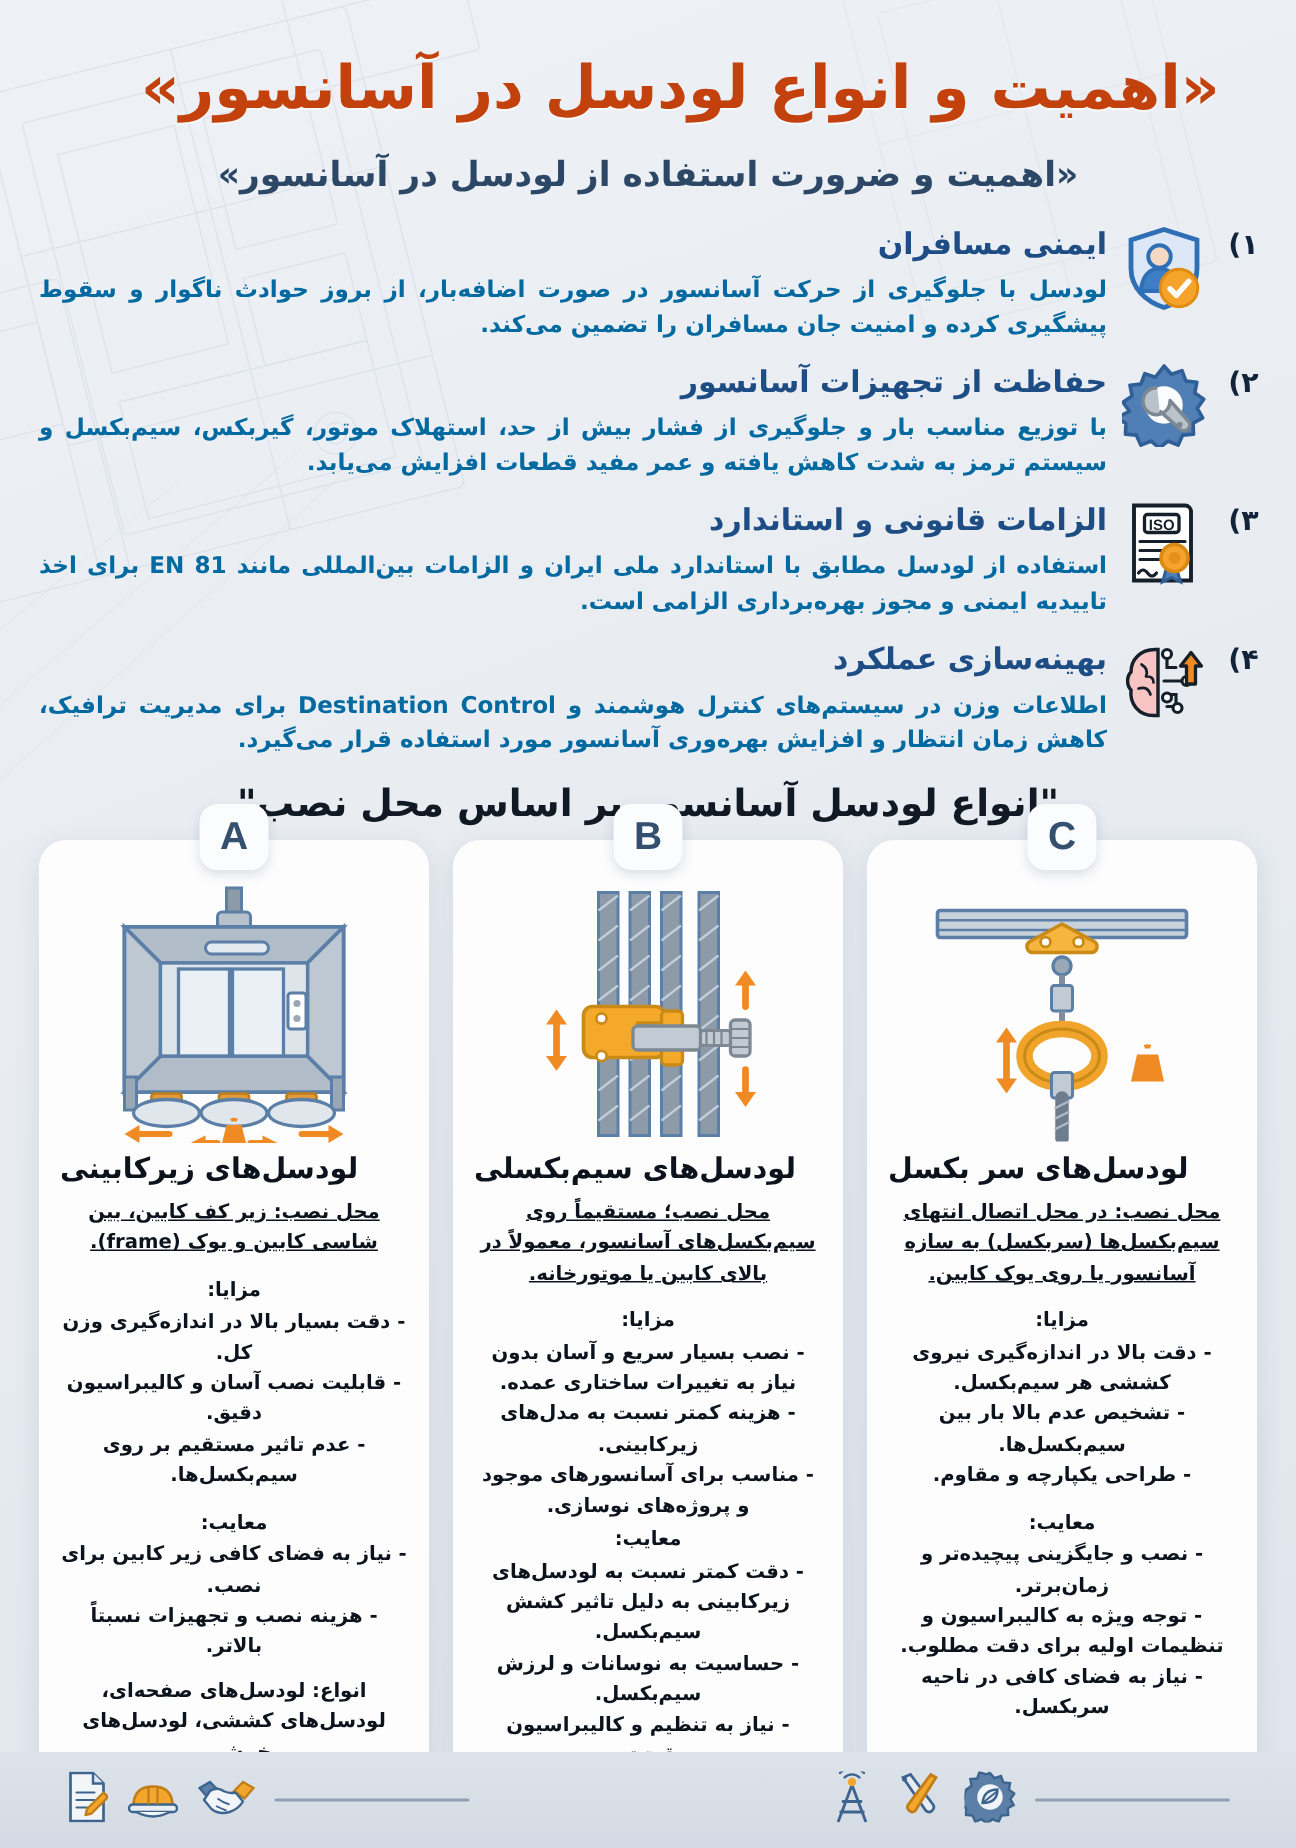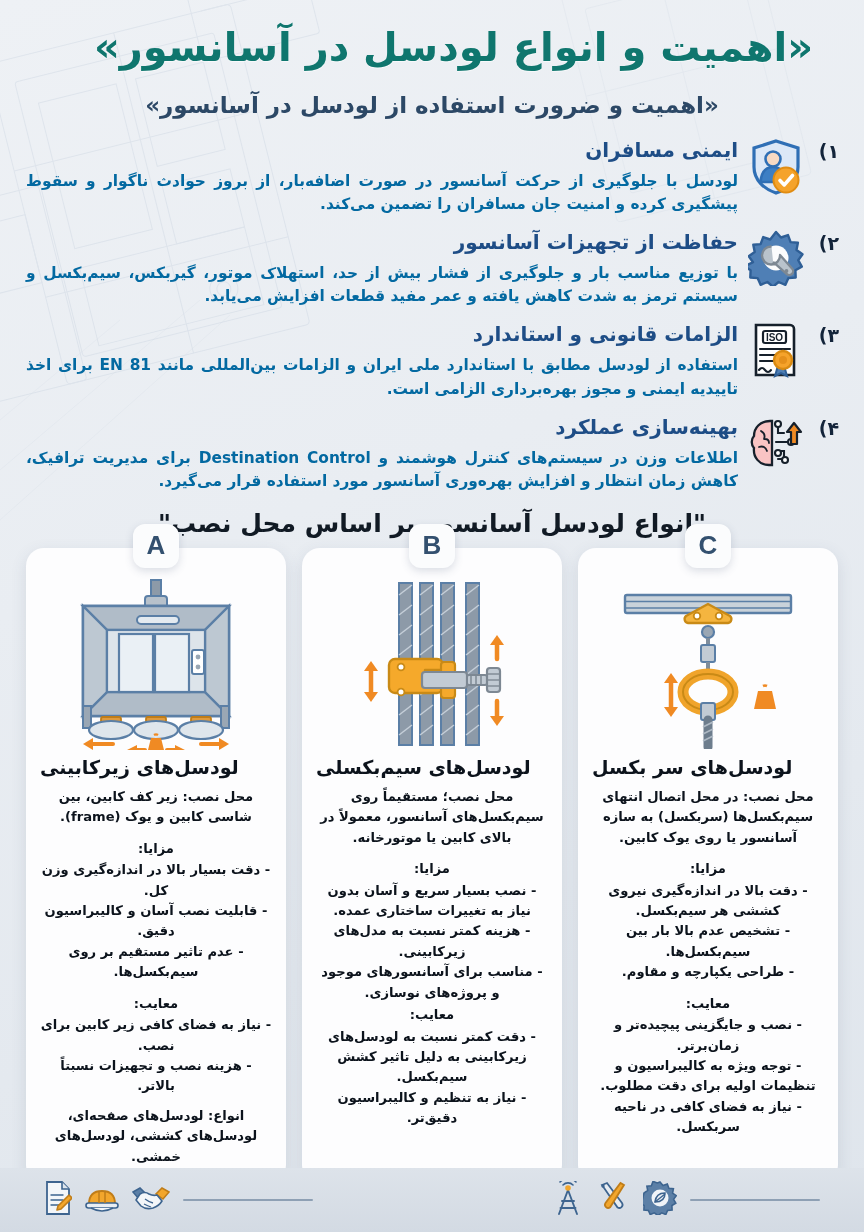--- a/index.html
+++ b/index.html
@@ -12,22 +12,22 @@
   
   .blueprint{
     position:absolute; inset:0; pointer-events:none; opacity:.5;
   }
   .blueprint svg{ width:100%; height:100%; }
 
   .wrap{ position:relative; z-index:2; width:864px; height:1232px; }
 
   
   .main-title{
-    text-align:center; color:#0f766e; font-weight:bold;
-    font-size:40px; letter-spacing:.2px; padding-top:22px; line-height:1.25;
+    text-align:center; color:#c2410c; font-weight:bold;
+    font-size:40px; letter-spacing:.2px; padding-top:34px; line-height:1.25;
     text-shadow:0 1px 0 rgba(255,255,255,.6);
     margin-left:43px;
   }
   .sub-title{
     text-align:center; color:#2c4866; font-weight:bold;
     font-size:23px; margin-top:20px;
   }
 
   
   .benefits{ margin-top:18px; padding:0 22px 0 26px; }
@@ -70,21 +70,21 @@
     display:flex; align-items:center; justify-content:center;
     color:#33506f; font-weight:bold; font-size:26px;
     font-family:"Liberation Sans",sans-serif;
   }
   .card-illus{ height:172px; display:flex; align-items:center; justify-content:center; }
   .card-title{
     text-align:left; color:#0c131c; font-weight:bold; font-size:19px;
     margin-top:6px; margin-bottom:9px;
   }
   .card-body{ font-size:13.1px; font-weight:bold; color:#0c131c; line-height:1.56; }
-  .cb-loc{ text-align:center; margin-bottom:11px; }
+  .cb-loc{ text-align:center; margin-bottom:11px;text-decoration:underline; }
   .cb-label{ text-align:center; margin:2px 0 1px; }
   .cb-line{ text-align:center; }
   .cb-gap{ height:9px; }
 
   
   .footer{
     position:absolute; bottom:0; right:0; left:0; height:64px;
     background:linear-gradient(180deg,#dde3ea 0%,#d3dae3 100%);
     display:flex; align-items:center; justify-content:space-between;
     padding:0 44px;
@@ -351,20 +351,21 @@
       </div>
       <div class="card-title">لودسل‌های سیم‌بکسلی</div>
       <div class="card-body">
         <div class="cb-loc">محل نصب؛ مستقیماً روی سیم‌بکسل‌های آسانسور، معمولاً در بالای کابین یا موتورخانه.</div>
         <div class="cb-label">مزایا:</div>
         <div class="cb-line">- نصب بسیار سریع و آسان بدون نیاز به تغییرات ساختاری عمده.</div>
         <div class="cb-line">- هزینه کمتر نسبت به مدل‌های زیرکابینی.</div>
         <div class="cb-line">- مناسب برای آسانسورهای موجود و پروژه‌های نوسازی.</div>
         <div class="cb-label">معایب:</div>
         <div class="cb-line">- دقت کمتر نسبت به لودسل‌های زیرکابینی به دلیل تاثیر کشش سیم‌بکسل.</div>
+        <div class="cb-line">- حساسیت به نوسانات و لرزش سیم‌بکسل.</div>
         <div class="cb-line">- نیاز به تنظیم و کالیبراسیون دقیق‌تر.</div>
       </div>
     </div>
 
     <div class="card">
       <div class="card-badge">A</div>
       <div class="card-illus">
         <svg width="190" height="172" viewBox="0 0 190 172">
           <rect x="90" y="2" width="10" height="18" fill="#8d9aa8" stroke="#5b7fa6" stroke-width="2"></rect>
           <rect x="84" y="18" width="22" height="12" rx="3" fill="#b7c1cb" stroke="#5b7fa6" stroke-width="2"></rect>

